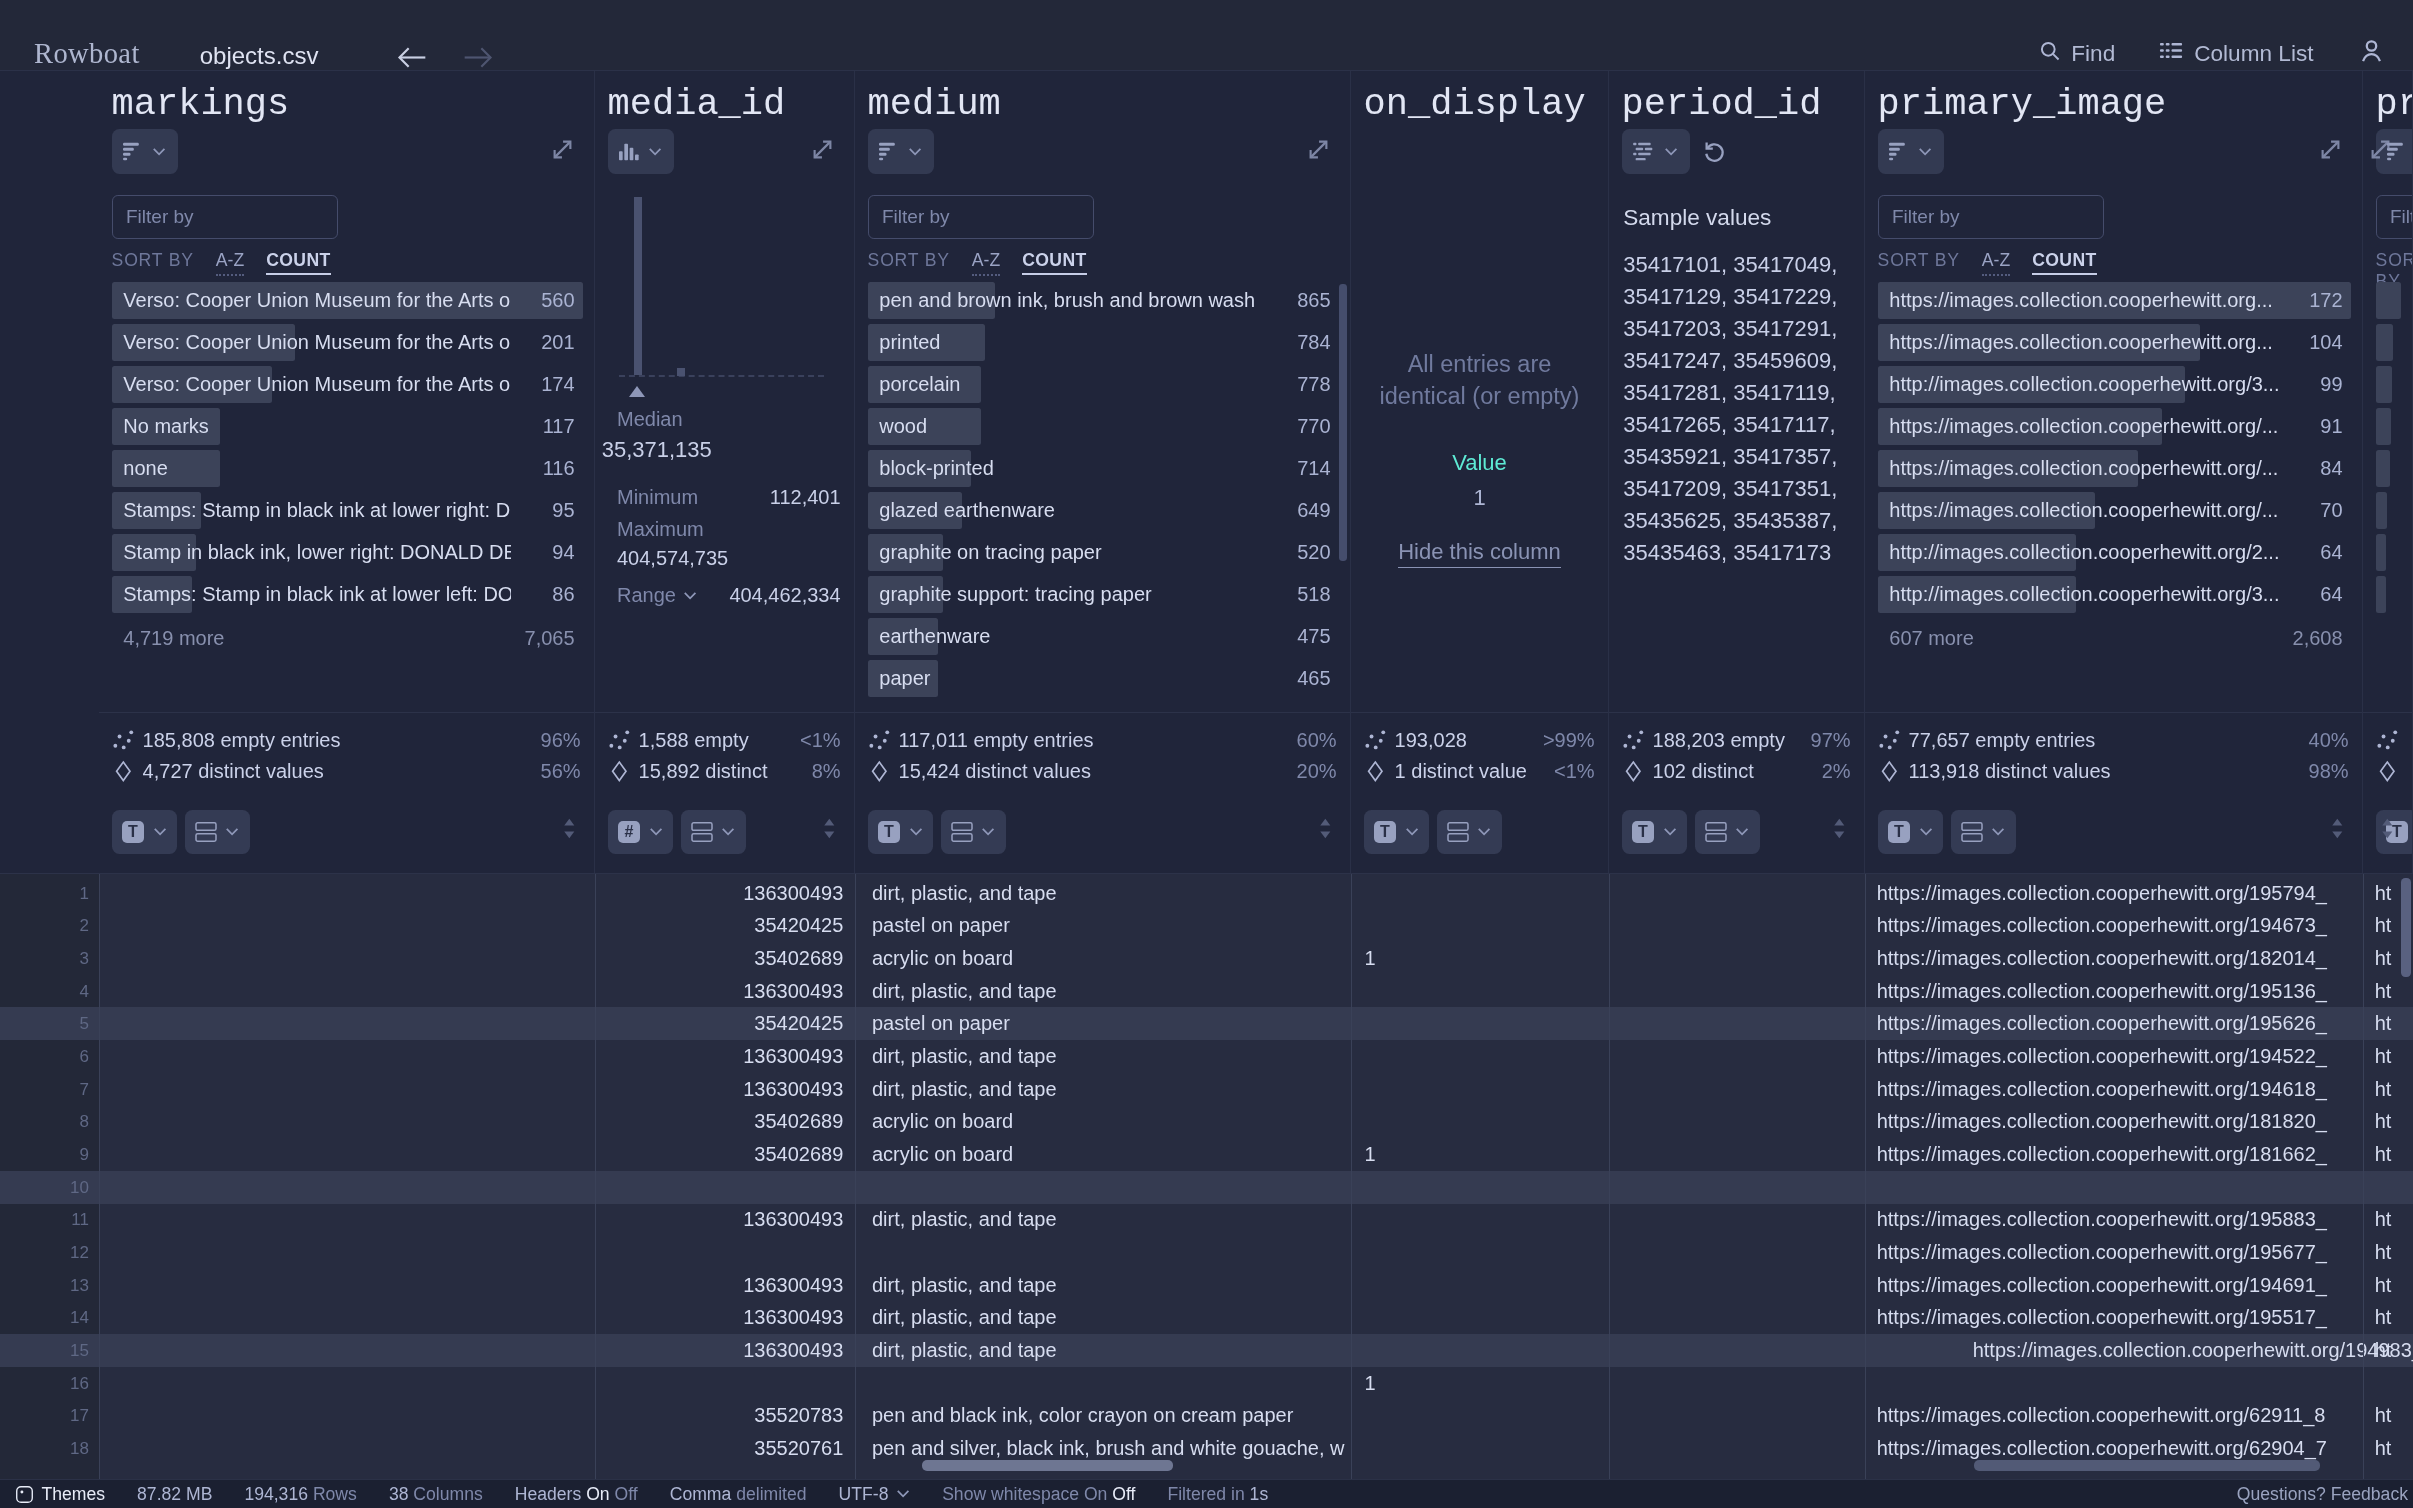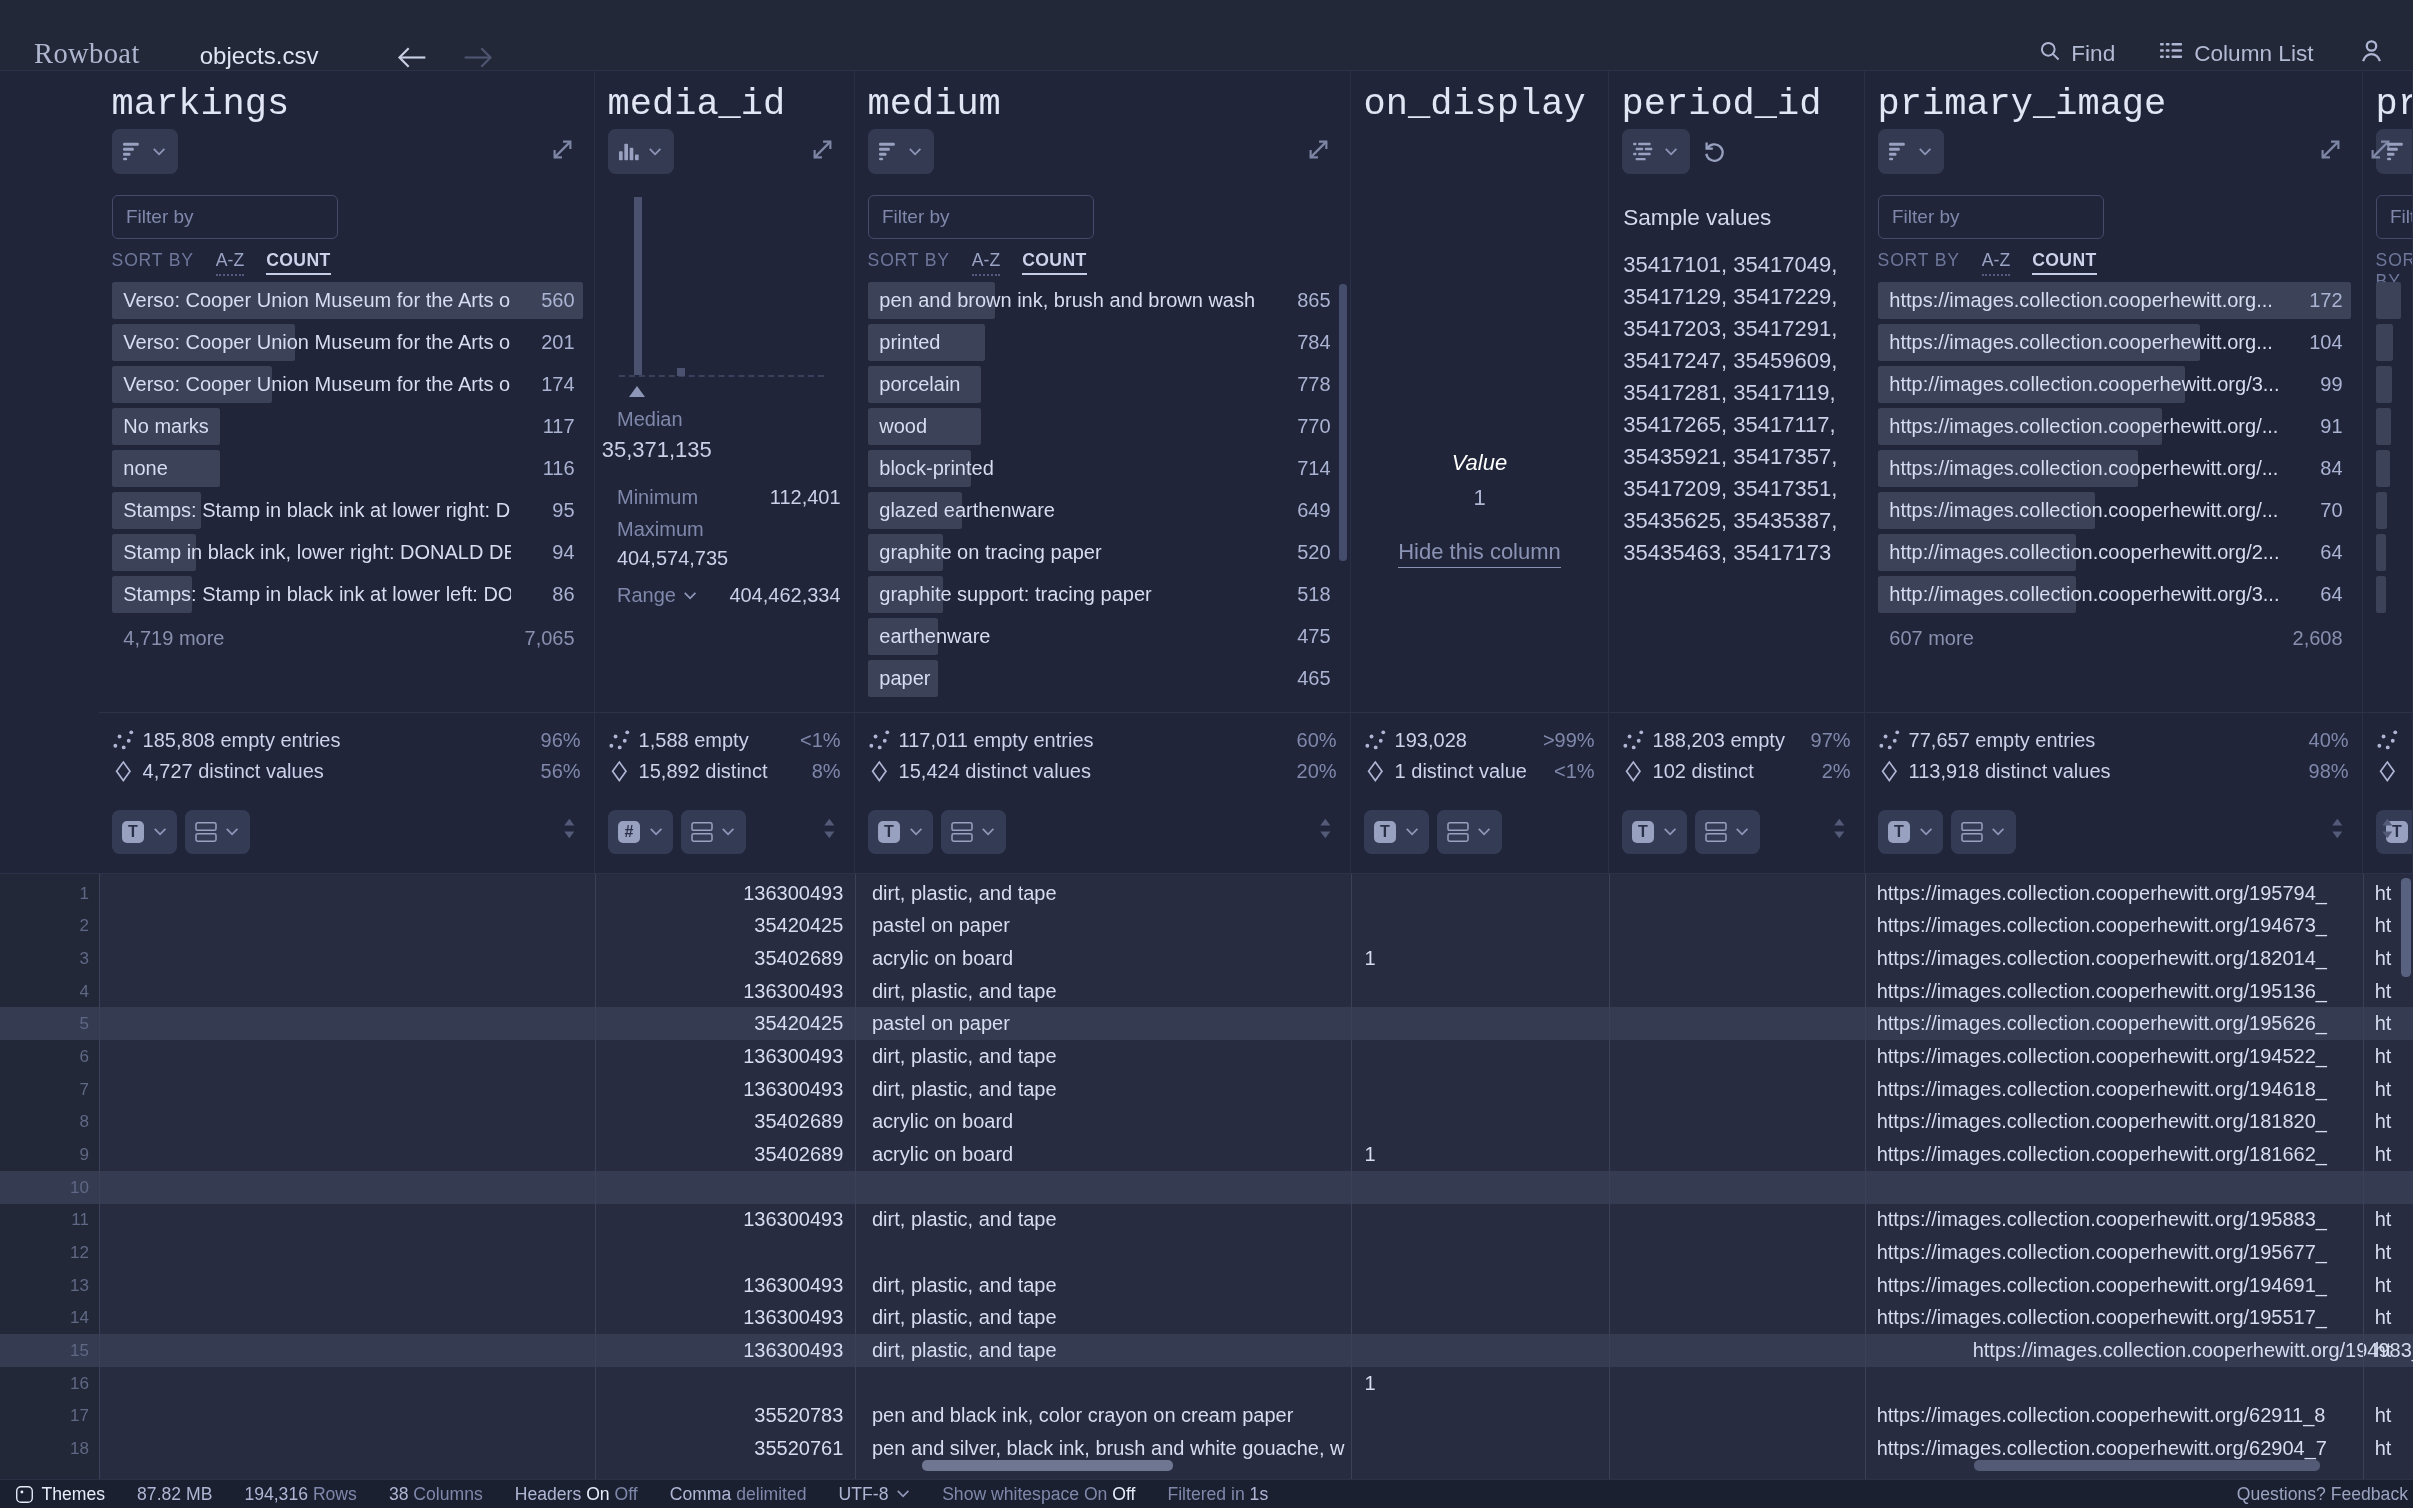--- a/index.html
+++ b/index.html
@@ -57,21 +57,21 @@
   .dimtxt{color:#7F88AA;}
   .britetxt{color:#C9D0E8;}
   .numline{position:absolute;font-size:20px;white-space:nowrap;}
   .hist-bar{position:absolute;background:#4A5270;}
   .hist-base{position:absolute;border-top:2.5px dashed #3A415C;}
   .hist-tri{position:absolute;width:0;height:0;border-left:8.4px solid transparent;
             border-right:8.4px solid transparent;border-bottom:11.7px solid #8E97B8;}
   
   .ident-msg{position:absolute;left:0;right:0;top:277px;text-align:center;font-size:23.5px;
              color:#707A9E;line-height:32px;}
-  .ident-vlabel{position:absolute;left:0;right:0;top:379px;text-align:center;font-size:22px;color:#ffffff;font-style:italic;}
+  .ident-vlabel{position:absolute;left:0;right:0;top:379px;text-align:center;font-size:22px;color:#5eead4;}
   .ident-value{position:absolute;left:0;right:0;top:414px;text-align:center;font-size:22px;color:#AEB6D4;}
   .ident-link{position:absolute;left:0;right:0;top:468px;text-align:center;font-size:22px;color:#8A93B4;}
   .ident-link span{border-bottom:1.7px solid #8A93B4;padding-bottom:2.5px;}
   
   .sample-label{position:absolute;left:14.2px;top:134px;font-size:22.6px;color:#D3D9EC;}
   .sample-lines{position:absolute;left:14.2px;top:178px;font-size:22px;color:#C9D0E8;line-height:32px;white-space:nowrap;}
   
   .statsec{position:absolute;left:0;right:0;top:641px;height:88px;border-top:0.8px solid #2C3249;}
   .strow{position:absolute;left:12.6px;right:13.4px;height:28.5px;display:flex;align-items:flex-end;gap:8.4px;}
   .strow .stxt{font-size:20px;color:#CBD2EA;white-space:nowrap;overflow:hidden;}
@@ -531,20 +531,24 @@
             </span>
           </div>
           <div class="tool-sort"><svg width="12.6" height="21" viewBox="0 0 15 25">
               <path d="M7.5 1l6 8h-12z" fill="#535B78"></path>
               <path d="M7.5 24l6-8h-12z" fill="#535B78"></path>
             </svg></div>
         </div>
       </div>
       <div class="colbox" style="left: 1351px; width: 258px;">
         <div class="col-title">on_display</div>
+        <div class="ident-msg">
+          <div>All entries are</div>
+          <div>identical (or empty)</div>
+        </div>
         <div class="ident-vlabel">Value</div>
         <div class="ident-value">1</div>
         <div class="ident-link"><span>Hide this column</span></div>
         <div class="statsec">
           <div class="strow" style="top: 10px;">
             <span style="display: inline-flex;">
               <svg width="22.6" height="22.6" viewBox="0 0 27 27" fill="#AEB6D4">
                 <circle cx="4" cy="20" r="2.3"></circle>
                 <circle cx="9" cy="9" r="2.3"></circle>
                 <circle cx="14" cy="22" r="2.3"></circle>

